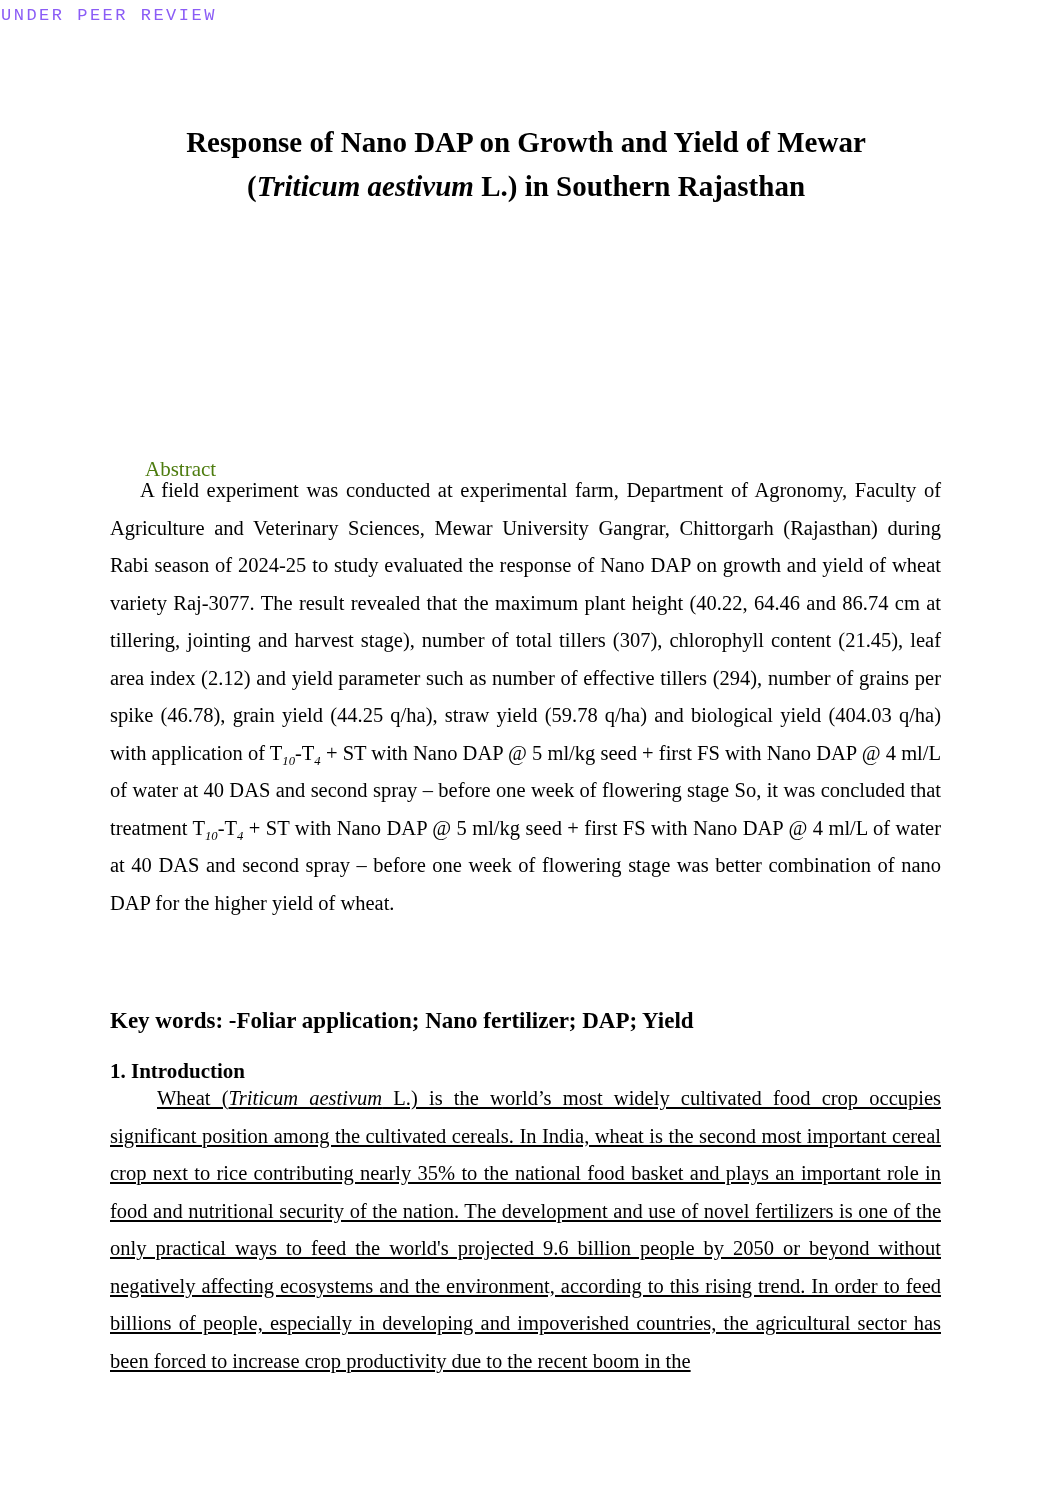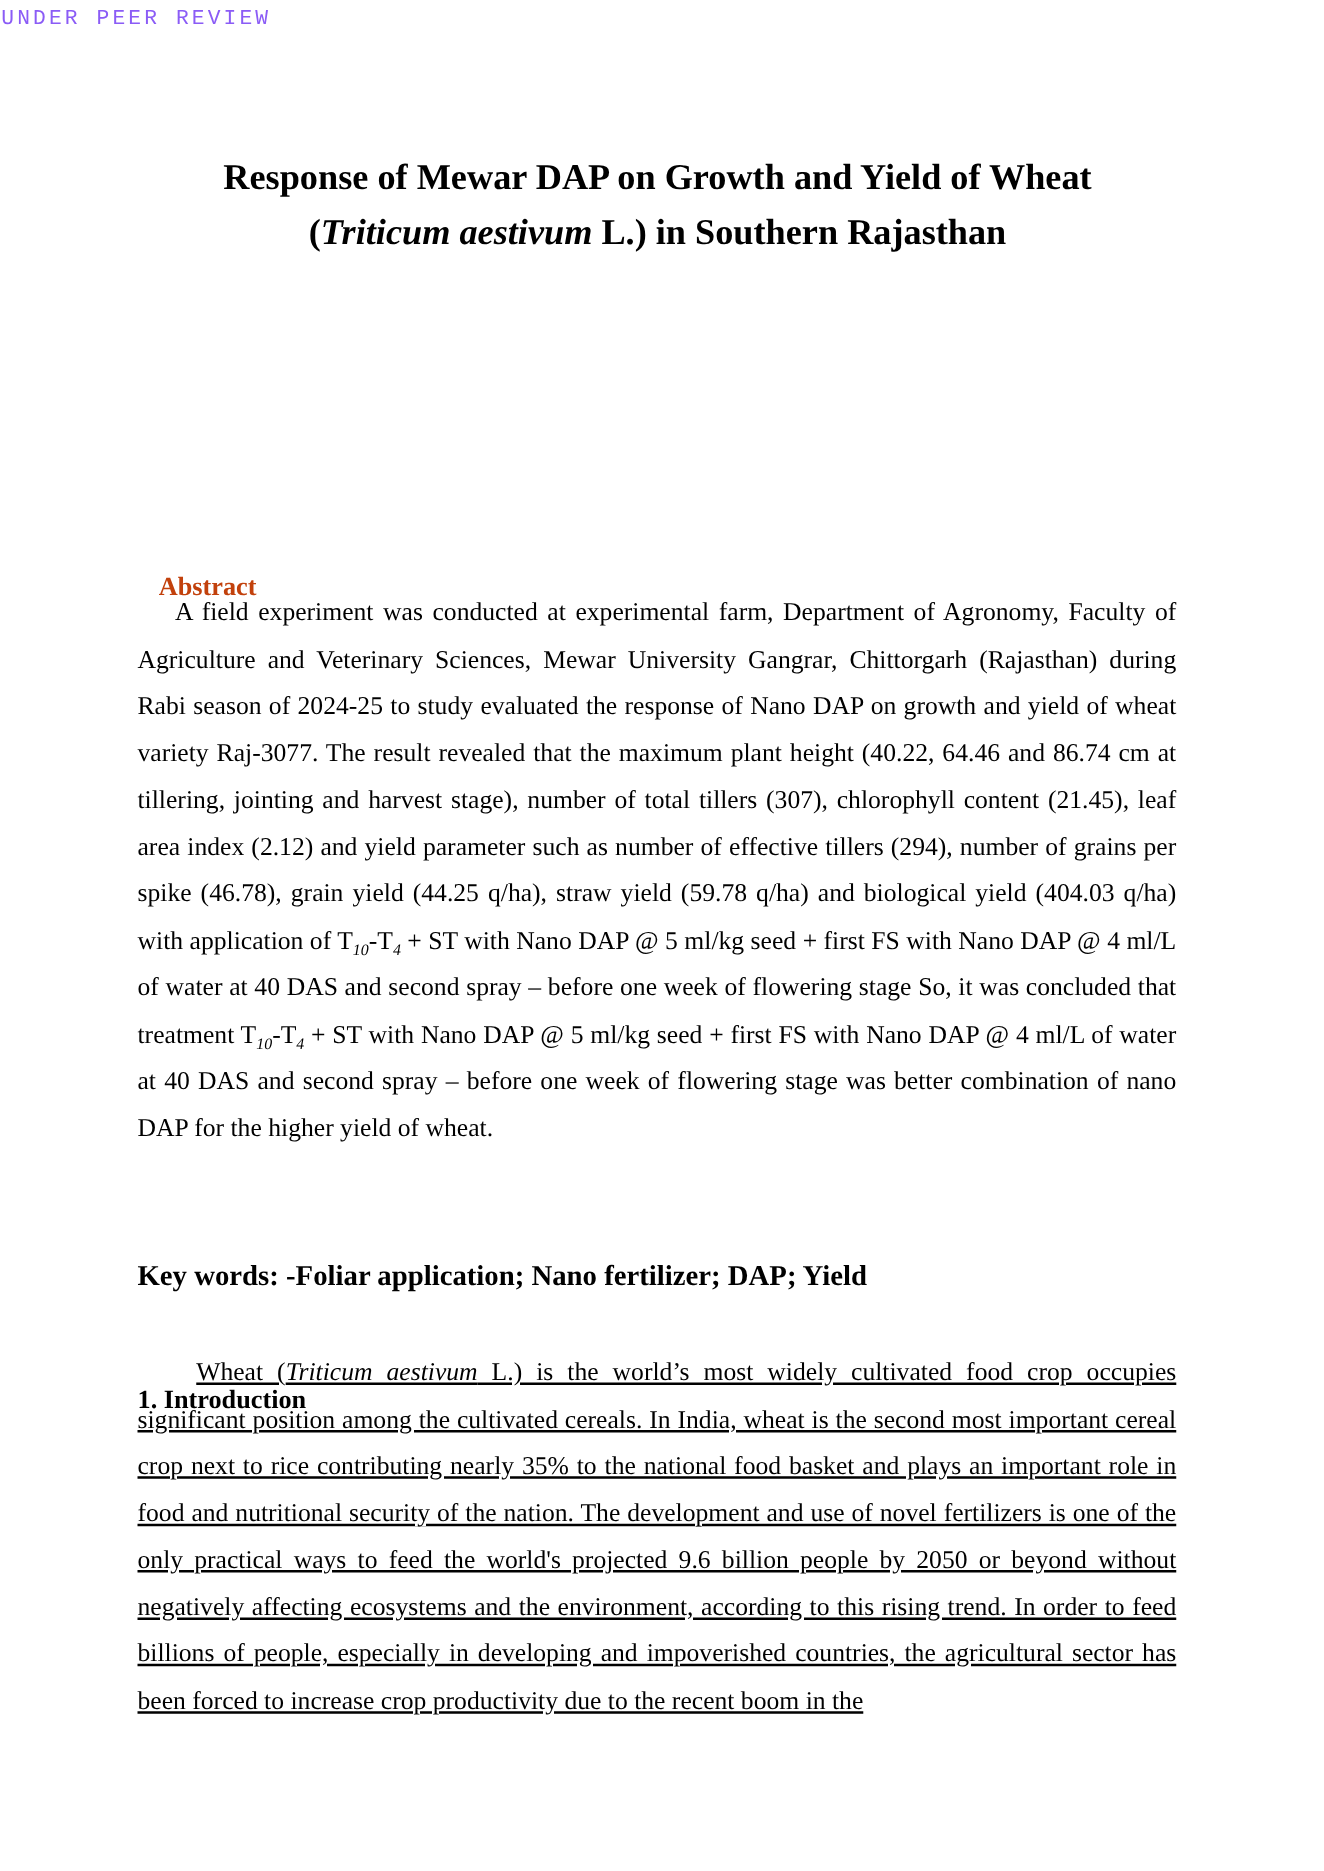--- a/index.html
+++ b/index.html
@@ -37,24 +37,24 @@
     text-align: center;
     font-weight: bold;
     font-size: 29px;
     line-height: 44px;
     color: #000000;
   }
   .title-line { display: block; }
   .abs-heading {
     position: absolute;
     top: 457px;
-    left: 127px;
-    font-weight: bold;
+    left: 145px;
+    font-weight: normal;
     font-size: 21px;
-    color: #c2410c;
+    color: #4d7c0f;
   }
   .body-par {
     position: absolute;
     left: 110px;
     width: 831px;
     margin: 0;
     font-size: 20.5px;
     line-height: 37.5px;
     text-align: justify;
     color: #000000;
@@ -72,21 +72,20 @@
     color: #000000;
     text-align: center;
   }
   .intro-heading {
     position: absolute;
     top: 1059px;
     left: 110px;
     font-weight: bold;
     font-size: 21px;
     color: #000000;
-    margin-top: 48px;
   }
   .intro-body {
     top: 1080px;
     text-indent: 47px;
     text-decoration: underline;
   }
   .run-i { font-style: italic; }
   .run-sub {
     vertical-align: sub;
     font-size: 0.62em;
@@ -95,21 +94,21 @@
   }
 </style>
 </head>
 <body>
 
 <div class="page">
 
   <div class="banner">UNDER PEER REVIEW</div>
 
   <h1 class="title">
-    <span class="title-line">Response of Mewar DAP on Growth and Yield of Wheat</span>
+    <span class="title-line">Response of Nano DAP on Growth and Yield of Mewar</span>
     <span class="title-line"><span>(</span><span class="run-i">Triticum aestivum</span><span> L.) in Southern Rajasthan</span></span>
   </h1>
 
   <div class="abs-heading">Abstract</div>
 
   <p class="body-par abs-body"><span>A field experiment was conducted at experimental farm, Department of Agronomy, Faculty of Agriculture and Veterinary Sciences, Mewar University Gangrar, Chittorgarh (Rajasthan) during Rabi season of 2024-25 to study evaluated the response of Nano DAP on growth and yield of wheat variety Raj-3077. The result revealed that the maximum plant height (40.22, 64.46 and 86.74 cm at tillering, jointing and harvest stage), number of total tillers (307), chlorophyll content (21.45), leaf area index (2.12) and yield parameter such as number of effective tillers (294), number of grains per spike (46.78), grain yield (44.25 q/ha), straw yield (59.78 q/ha) and biological yield (404.03 q/ha) with application of T</span><span class="run-sub">10</span><span>-T</span><span class="run-sub">4</span><span> + ST with Nano DAP @ 5 ml/kg seed + first FS with Nano DAP @ 4 ml/L of water at 40 DAS and second spray – before one week of flowering stage So, it was concluded that treatment T</span><span class="run-sub">10</span><span>-T</span><span class="run-sub">4</span><span> + ST with Nano DAP @ 5 ml/kg seed + first FS with Nano DAP @ 4 ml/L of water at 40 DAS and second spray – before one week of flowering stage was better combination of nano DAP for the higher yield of wheat.</span></p>
 
   <div class="keywords">Key words: -Foliar application; Nano fertilizer; DAP; Yield</div>
 
   <div class="intro-heading">1. Introduction</div>

